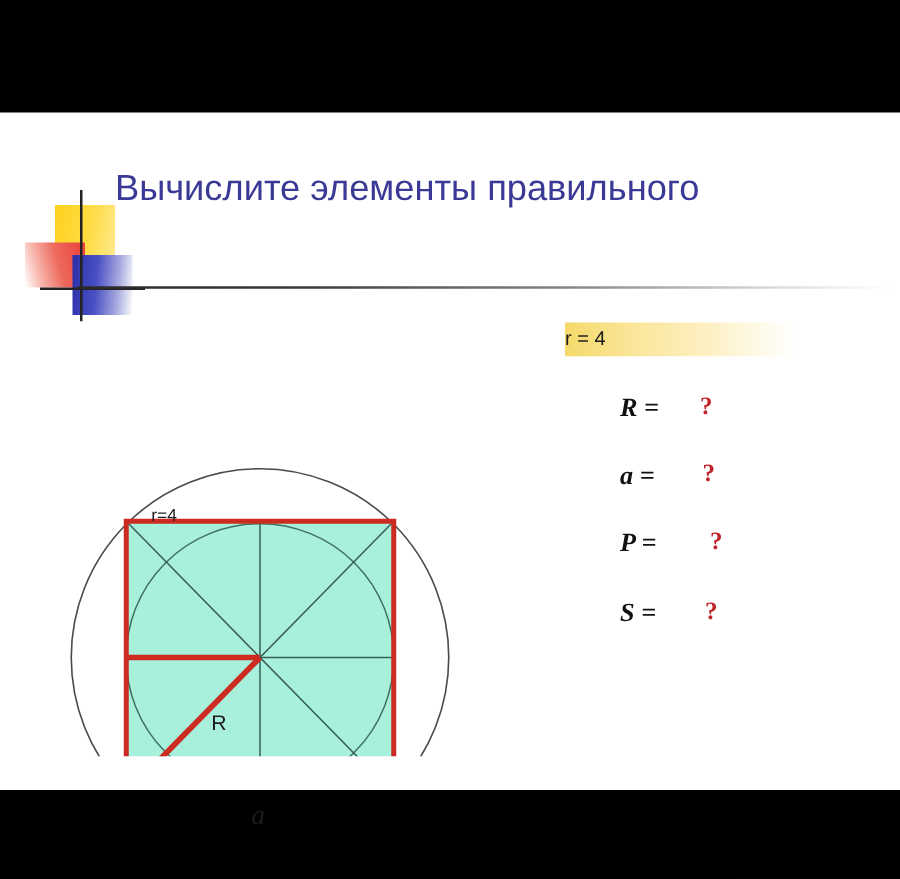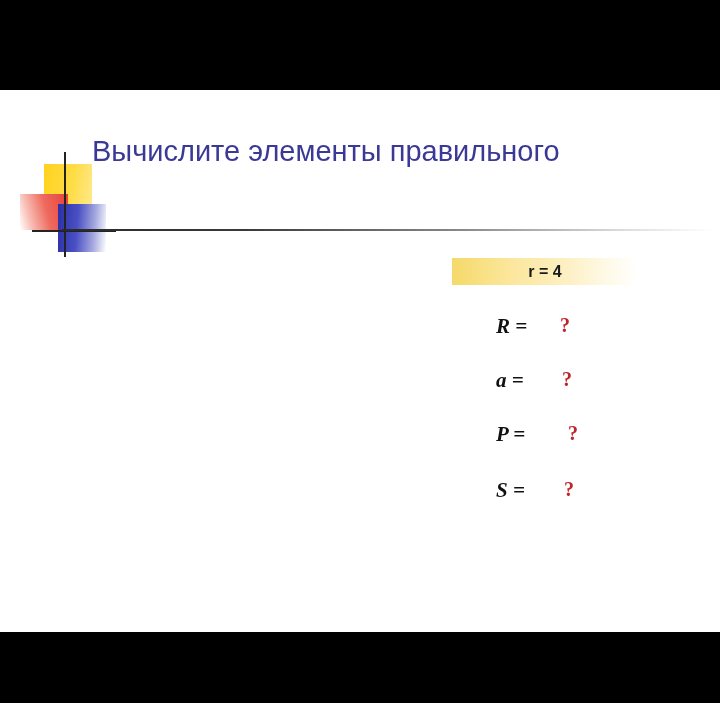--- a/index.html
+++ b/index.html
@@ -144,24 +144,24 @@
   #given-banner {
     position: absolute;
     left: 0;
     top: 0;
     width: 186px;
     height: 27px;
     background: linear-gradient(90deg, #F5D96A 0%, #FBE69A 30%, #FDF0C4 62%, #FEFAE8 84%, #ffffff 100%);
   }
   #given-banner .txt {
     display: block;
-    text-align: center;
+    text-align: left;
     line-height: 27px;
     font-size: 16px;
-    font-weight: bold;
+    font-weight: normal;
     color: #1a1a1a;
     font-family: "Liberation Sans", sans-serif;
   }
   .eq-row {
     position: absolute;
     left: 44px;
     width: 170px;
     height: 30px;
   }
   .eq-row .sym {
@@ -209,20 +209,46 @@
       <div class="cross-v"></div>
       <div class="cross-h"></div>
     </div>
 
     <div id="title">
       <span class="line">Вычислите элементы правильного</span>
     </div>
 
     <div id="divider"></div>
 
+    <div id="figure">
+      <svg width="340" height="330" viewBox="0 0 340 330" xmlns="http://www.w3.org/2000/svg">
+
+        <circle cx="168" cy="251" r="151" fill="none" stroke="#4a4a4a" stroke-width="1.3"></circle>
+
+        <rect x="61" y="142" width="214" height="218" fill="#A9F0DC" stroke="none"></rect>
+
+        <circle cx="168" cy="251" r="107" fill="none" stroke="#3f6f63" stroke-width="1.2"></circle>
+
+        <line x1="61" y1="142" x2="275" y2="360" stroke="#355f55" stroke-width="1.2"></line>
+        <line x1="275" y1="142" x2="61" y2="360" stroke="#355f55" stroke-width="1.2"></line>
+
+        <line x1="168" y1="142" x2="168" y2="360" stroke="#355f55" stroke-width="1.2"></line>
+        <line x1="61" y1="251" x2="275" y2="251" stroke="#355f55" stroke-width="1.2"></line>
+
+        <rect x="61" y="142" width="214" height="218" fill="none" stroke="#CC2B22" stroke-width="4"></rect>
+
+        <line x1="61" y1="251" x2="168" y2="251" stroke="#CC2B22" stroke-width="4.5"></line>
+
+        <line x1="168" y1="251" x2="61" y2="360" stroke="#CC2B22" stroke-width="4.5"></line>
+      </svg>
+
+      <span class="fig-label lbl-r">r=4</span>
+      <span class="fig-label lbl-R">R</span>
+      <span class="fig-label lbl-a">a</span>
+    </div>
 
     <div id="panel">
 
       <div id="given-banner">
         <span class="txt">r = 4</span>
       </div>
 
       <div class="eq-row eq-1">
         <span class="sym">R =</span>
         <span class="val">?</span>

